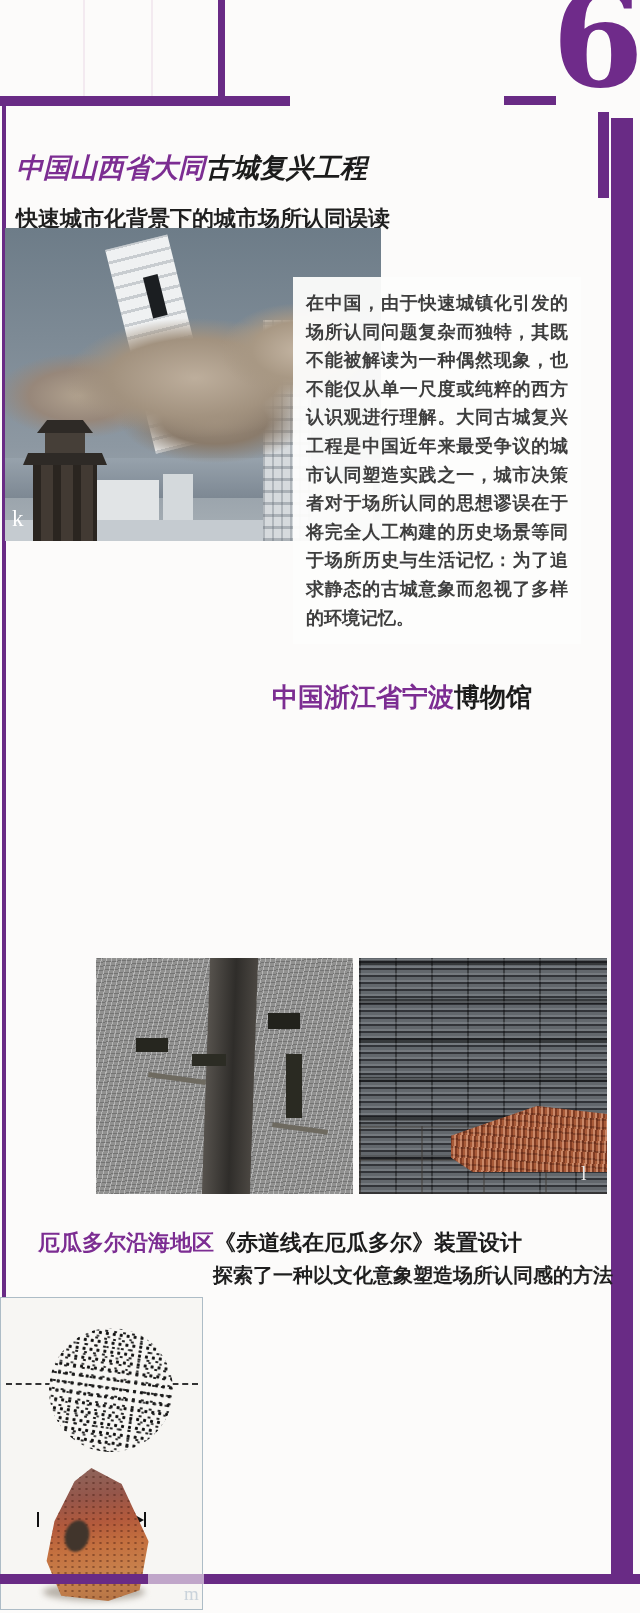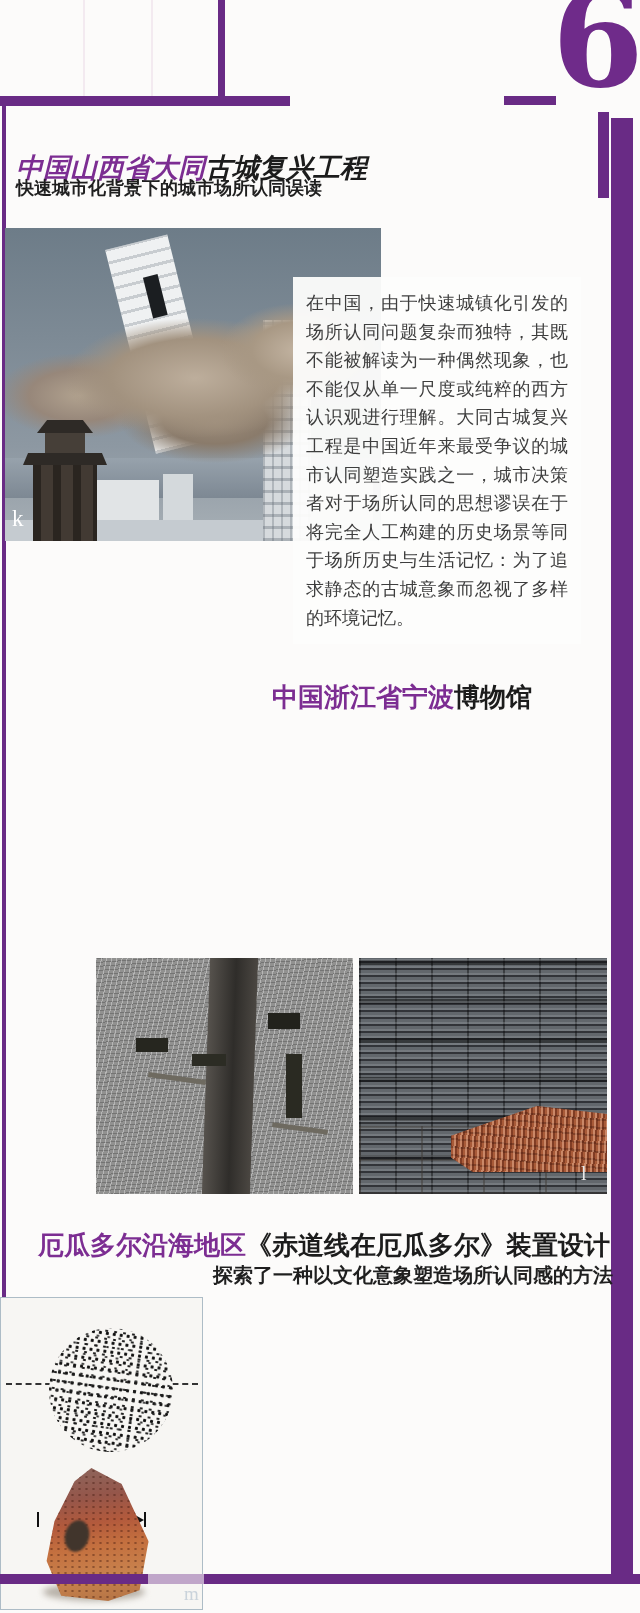--- a/index.html
+++ b/index.html
@@ -21,28 +21,28 @@
   .right-bar{left:611px;top:118px;width:22px;height:1466px;}
   .left-line{left:2px;top:106px;width:4px;height:1192px;}
   .bottom-bar{left:0;top:1574px;width:640px;height:10px;z-index:6;}
   .bottom-bar-fade{left:148px;top:1574px;width:56px;height:10px;background:rgba(250,249,246,.6);z-index:7;}
 
   
   .h-main{font-weight:bold;color:#1c1c1c;font-family:"Liberation Serif",serif;white-space:nowrap;}
   .h-main .hl{color:#7c2d92;}
   .h-sub{font-weight:bold;color:#1f1f1f;font-family:"Liberation Sans",sans-serif;white-space:nowrap;}
   .h1-main{left:16px;top:150px;font-size:27px;font-style:italic;}
-  .h1-sub{left:16px;top:176px;font-size:18px;}
+  .h1-sub{left:16px;top:204px;font-size:22px;}
   .h2-main{left:272px;top:680px;font-size:26px;}
   .h2-sub{left:225px;top:720px;font-size:19px;}
-  .h3-main{left:38px;top:1228px;font-size:26px;}
+  .h3-main{left:38px;top:1228px;font-size:22px;}
   .h3-sub{left:213px;top:1262px;font-size:20px;}
 
   
-  .body-text{color:#3e3e3e;text-align:justify;text-justify:inter-character;}
+  .body-text{color:#3e3e3e;text-align:justify;text-justify:inter-character;font-weight:bold;}
   .p1{left:293px;top:277px;width:262px;padding:12px 13px;font-size:18px;line-height:28.6px;
       background:rgba(253,253,252,.95);z-index:2;}
   .p2{left:26px;top:746px;width:536px;font-size:19.5px;line-height:33.6px;}
   .p3{left:256px;top:1294px;width:350px;font-size:19.5px;line-height:28.3px;z-index:2;}
 
   .fig-label{position:absolute;color:#fff;font-family:"Liberation Serif",serif;z-index:5;}
 
   
   .hero{left:5px;top:228px;width:376px;height:313px;z-index:1;overflow:hidden;
         background:linear-gradient(#6d7c88,#8d98a2 70%,#a8b0b6);}

